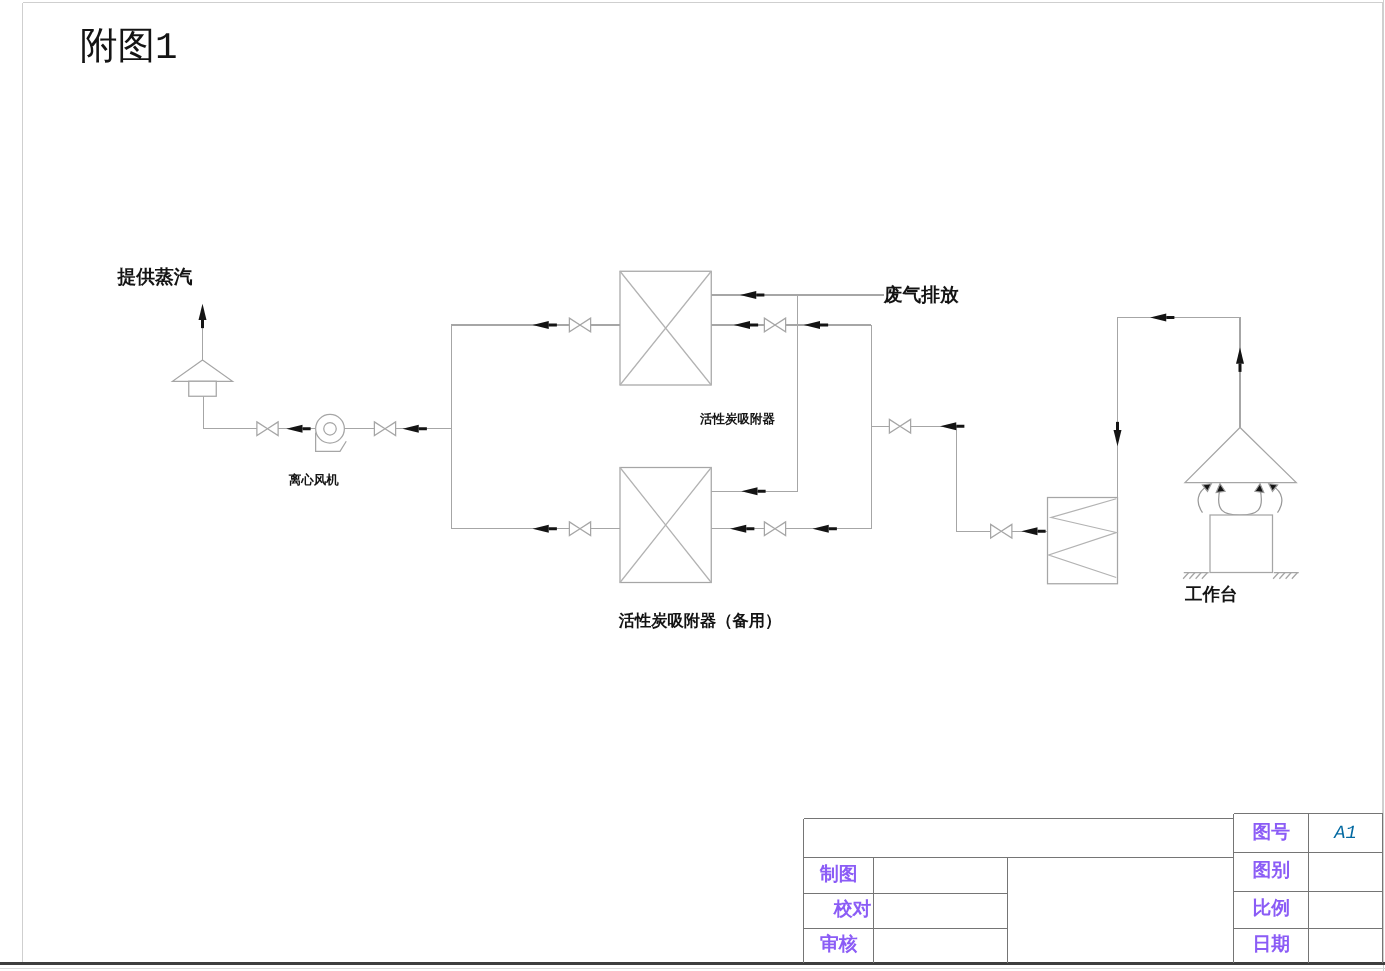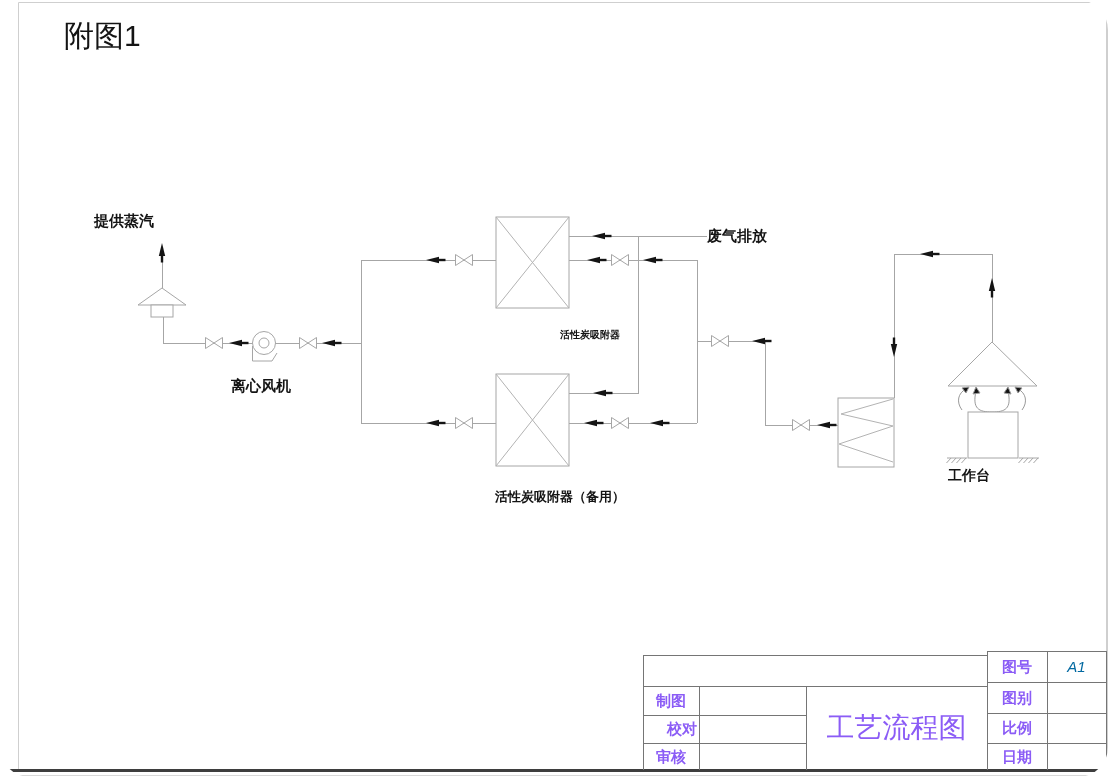--- a/index.html
+++ b/index.html
@@ -1,17 +1,17 @@
 <!DOCTYPE html>
 <html><head>
 <meta charset="utf-8">
 <style>
   html,body{margin:0;padding:0;background:#ffffff;}
   #page{position:relative;width:1108px;height:777px;background:#ffffff;overflow:hidden;
-        font-family:Liberation Sans, sans-serif;border-radius:30px;}
+        font-family:Liberation Mono, monospace;}
   svg{position:absolute;left:0;top:0;}
   .lbl{position:absolute;color:#141414;font-weight:bold;font-size:14px;white-space:nowrap;}
   .cell{position:absolute;color:#8b5cf6;font-weight:bold;font-size:15px;text-align:center;white-space:nowrap;overflow:hidden;}
   .big{font-weight:normal;}
 </style>
 </head>
 <body>
 
 <div id="page">
 
@@ -131,40 +131,39 @@
     <path d="M699,686 V770 M806,686 V770"></path>
     <path d="M987,651 V770 M987,651 H1106 M987,682 H1106 M987,713 H1106 M987,743 H1106"></path>
     <path d="M1047,651 V770 M1106,651 V770"></path>
   </g>
 </svg>
 
 <div class="lbl big" style="left:64px;top:16px;font-size:30px;">附图1</div>
 
 <div class="lbl" style="left:94px;top:212px;font-size:15px;">提供蒸汽</div>
 
-<div class="lbl" style="left:231px;top:377px;font-size:15px;">离心风机</div>
+<div class="lbl" style="left:231px;top:377px;font-size:10px;">离心风机</div>
 
 <div class="lbl" style="left:445px;top:328px;width:175px;text-align:right;font-size:10px;">活性炭吸附器</div>
 
 <div class="lbl" style="left:707px;top:227px;font-size:15px;">废气排放</div>
 
 <div class="lbl" style="left:445px;top:488px;width:180px;text-align:right;font-size:13px;">活性炭吸附器（备用）</div>
 
 <div class="lbl" style="left:948px;top:467px;width:90px;font-size:14px;">工作台</div>
 
 <div class="cell" style="left:643px;top:686px;width:56px;height:29px;line-height:29px;">制图</div>
 <div class="cell" style="left:699px;top:686px;width:107px;height:29px;line-height:29px;"></div>
 
 <div class="cell" style="left:643px;top:715px;width:56px;height:28px;line-height:28px;padding-left:11px;">校对</div>
 <div class="cell" style="left:699px;top:715px;width:107px;height:28px;line-height:28px;"></div>
 
 <div class="cell" style="left:643px;top:743px;width:56px;height:27px;line-height:27px;">审核</div>
 <div class="cell" style="left:699px;top:743px;width:107px;height:27px;line-height:27px;"></div>
 
-<div class="cell big" style="left:806px;top:686px;width:181px;height:84px;line-height:84px;font-size:28px;">工艺流程图</div>
 
 <div class="cell" style="left:987px;top:651px;width:60px;height:31px;line-height:31px;">图号</div>
 <div class="cell big" style="left:1047px;top:651px;width:59px;height:31px;line-height:31px;font-style:italic;color:#0369a1;">A1</div>
 
 <div class="cell" style="left:987px;top:682px;width:60px;height:31px;line-height:31px;">图别</div>
 <div class="cell" style="left:1047px;top:682px;width:59px;height:31px;line-height:31px;"></div>
 
 <div class="cell" style="left:987px;top:713px;width:60px;height:30px;line-height:30px;">比例</div>
 <div class="cell" style="left:1047px;top:713px;width:59px;height:30px;line-height:30px;"></div>
 

